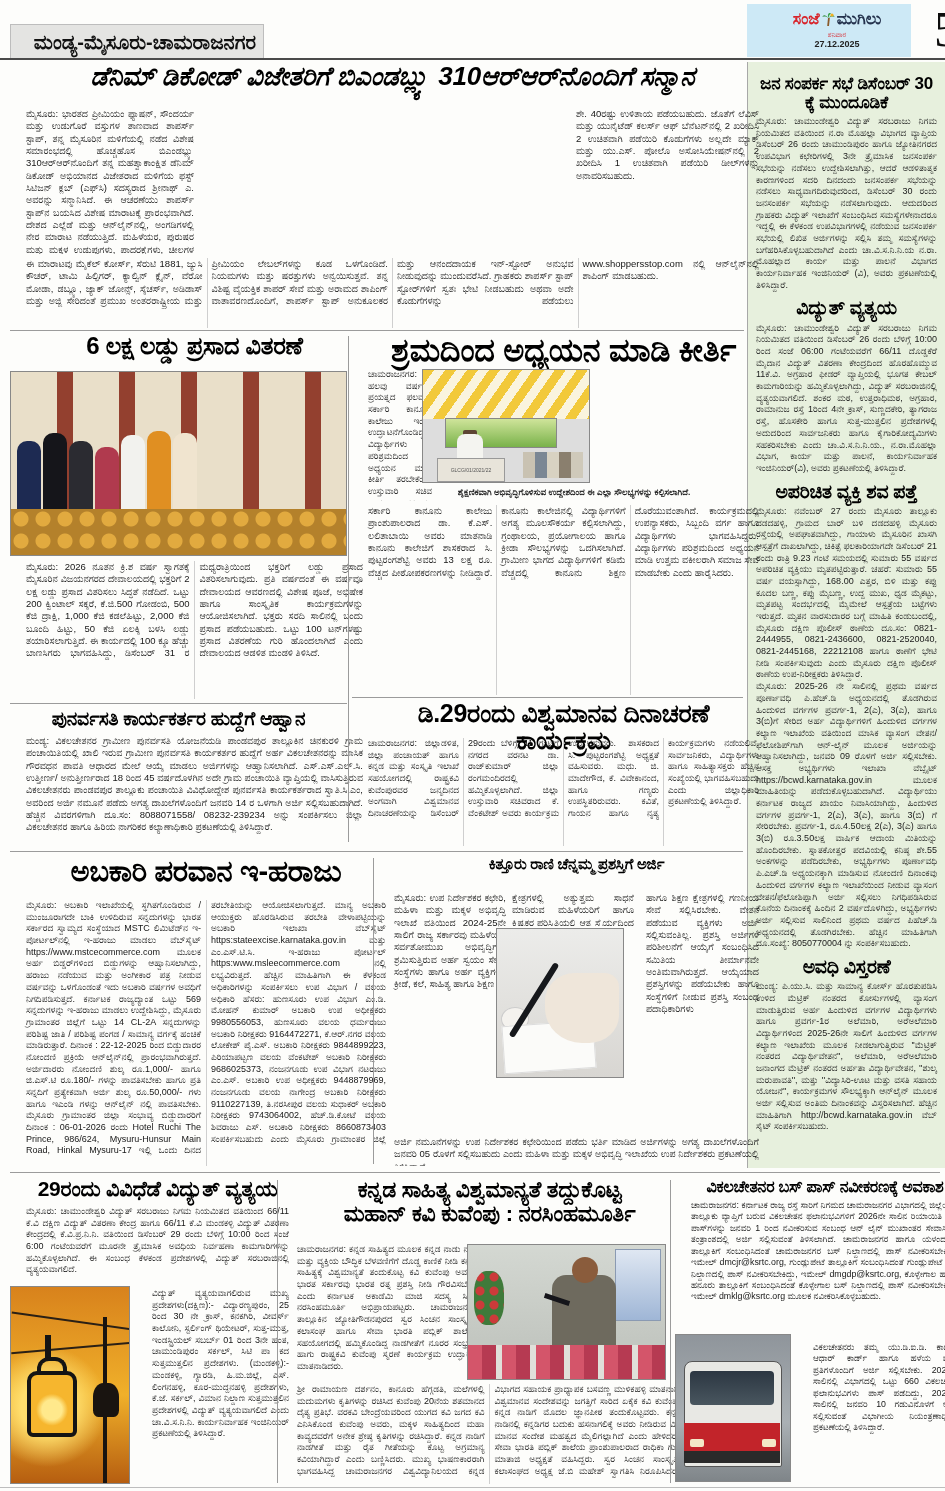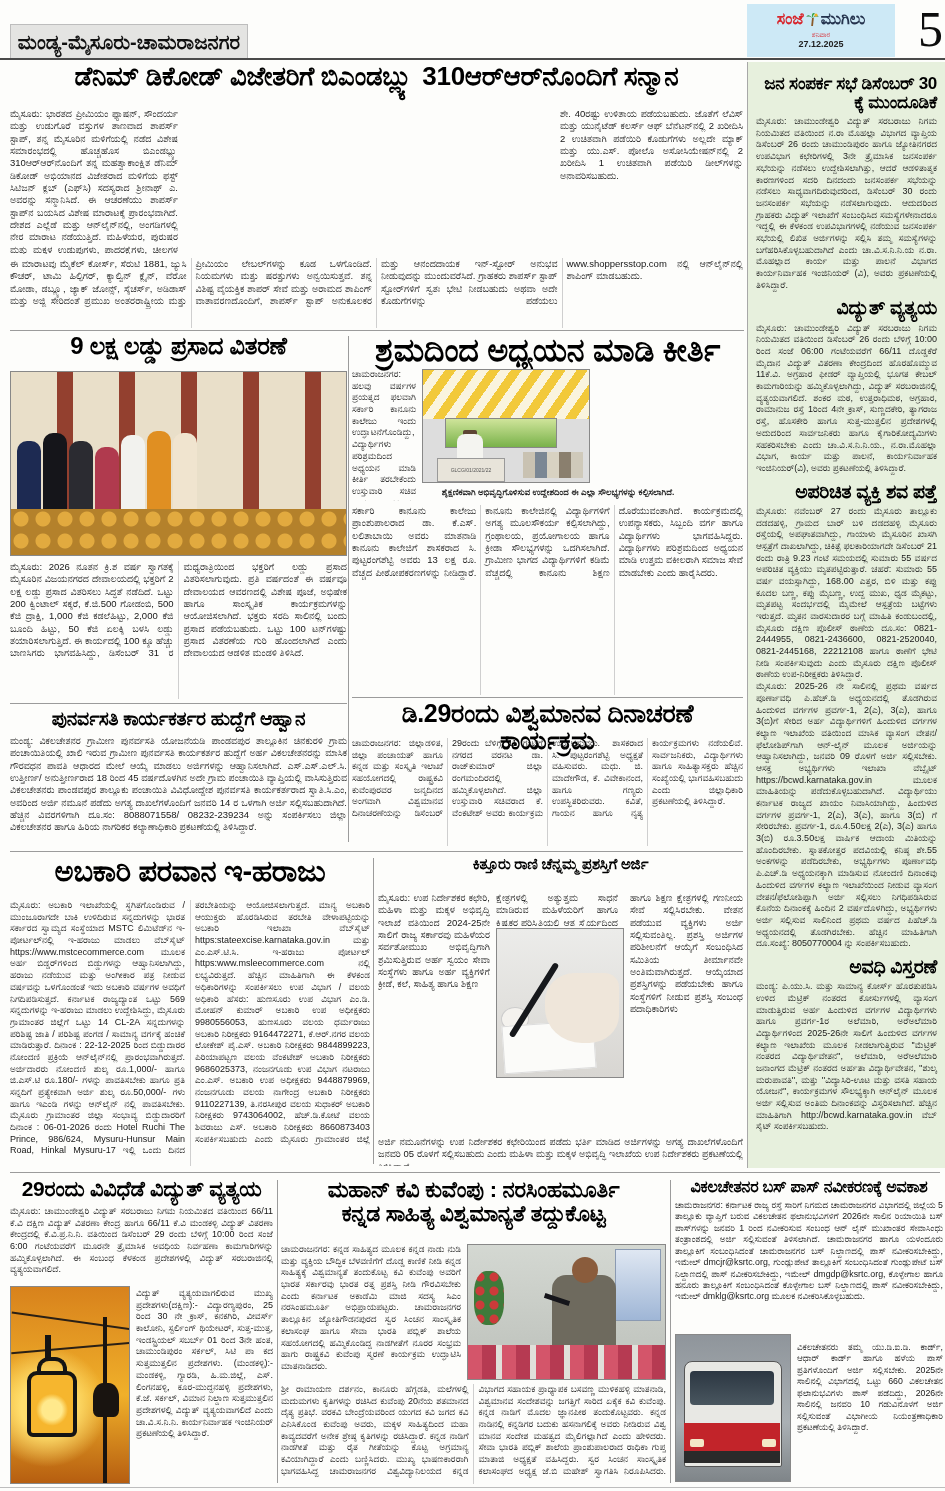--- a/index.html
+++ b/index.html
@@ -1,17 +1,17 @@
 <!DOCTYPE html>
 <html><head>
 <meta charset="utf-8">
 <style>
   html,body{margin:0;padding:0;}
   body{width:945px;height:1491px;position:relative;background:#fdfdfb;font-family:"Liberation Sans",sans-serif;color:#111;overflow:hidden;}
-  .abs{position:absolute;}
+  .abs{position:absolute;padding-left:16px;}
   .headline{font-weight:bold;color:#000;text-align:center;line-height:1.08;letter-spacing:-0.3px;}
   .body-txt{font-size:9.5px;line-height:1.3;text-align:justify;color:#161616;overflow:hidden;}
   .cols-2{column-count:2;column-gap:10px;column-rule:1px solid #cfcfcf;}
   .cols-3{column-count:3;column-gap:9px;column-rule:1px solid #cfcfcf;}
   .cols-4{column-count:4;column-gap:9px;column-rule:1px solid #cfcfcf;}
   .rule-h{position:absolute;height:1px;background:#9b9b9b;}
   .rule-v{position:absolute;width:1px;background:#9b9b9b;}
   .photo{position:absolute;overflow:hidden;background:#ccc;border:1px solid #888;box-sizing:border-box;}
 
   
@@ -19,21 +19,21 @@
   .masthead{left:747px;top:4px;width:148px;height:53px;background:#cde9f6;text-align:center;overflow:hidden;}
   .mast-line1{font-size:16px;font-weight:bold;margin-top:6px;display:flex;align-items:center;justify-content:center;gap:2px;}
   .mast-red{color:#d8232a;}
   .mast-blue{color:#24324d;}
   .mast-day{color:#d8232a;font-size:7px;margin-top:3px;}
   .mast-date{color:#222;font-size:9px;font-weight:bold;}
   .page-num{left:897px;top:0px;width:46px;height:58px;font-family:"Liberation Serif",serif;font-size:50px;color:#0d0d0d;text-align:right;line-height:58px;}
 
   
   .sidebar{left:747px;top:62px;width:198px;height:1106px;background:#e7f0dd;border-left:1px solid #a8a8a8;box-sizing:border-box;padding:6px 8px;overflow:hidden;}
-  .sb-head{font-weight:bold;font-size:17px;line-height:1.12;margin:6px 0 4px 0;color:#000;text-align:right;letter-spacing:-0.3px;}
+  .sb-head{font-weight:bold;font-size:17px;line-height:1.12;margin:6px 0 4px 0;color:#000;text-align:center;letter-spacing:-0.3px;}
   .sb-body{font-size:9px;line-height:1.3;text-align:justify;color:#1a1a1a;}
 
   
   .denim-photo{left:175px;top:46px;width:368px;height:144px;background:linear-gradient(#dcdcd6,#b9b9b2);}
   .dp-banner{position:absolute;left:0;top:0;width:100%;height:15px;background:#26261f;color:#e8e8e8;font-size:6px;text-align:center;line-height:15px;letter-spacing:2px;}
   .dp-sale{position:absolute;right:5px;top:18px;width:48px;height:24px;background:#edf1e8;color:#d8232a;font-weight:bold;font-size:9px;text-align:center;line-height:24px;border:1px solid #9fb59a;}
   .dp-people span{display:inline-block;width:17px;height:62px;border-radius:8px 8px 0 0;margin-right:3px;vertical-align:bottom;}
   .dp-people{position:absolute;left:12px;bottom:26px;}
   .dp-people span:nth-child(1){background:#3c3c44;}
   .dp-people span:nth-child(2){background:#14141a;height:70px;}
@@ -149,30 +149,30 @@
   <div>
     <div class="sb-body">ಮೈಸೂರು: 2025-26 ನೇ ಸಾಲಿನಲ್ಲಿ ಪ್ರಥಮ ವರ್ಷದ ಪೂರ್ಣಾವಧಿ ಪಿ.ಹೆಚ್.ಡಿ ಅಧ್ಯಯನದಲ್ಲಿ ತೊಡಗಿರುವ ಹಿಂದುಳಿದ ವರ್ಗಗಳ ಪ್ರವರ್ಗ-1, 2(ಎ), 3(ಎ), ಹಾಗೂ 3(ಬಿ)ಗೆ ಸೇರಿದ ಅರ್ಹ ವಿದ್ಯಾರ್ಥಿಗಳಿಗೆ ಹಿಂದುಳಿದ ವರ್ಗಗಳ ಕಲ್ಯಾಣ ಇಲಾಖೆಯ ವತಿಯಿಂದ ಮಾಸಿಕ ವ್ಯಾಸಂಗ ವೇತನ/ಫೆಲೋಶಿಪ್‌ಗಾಗಿ ಆನ್-ಲೈನ್ ಮೂಲಕ ಅರ್ಜಿಯನ್ನು ಆಹ್ವಾನಿಸಲಾಗಿದ್ದು, ಜನವರಿ 09 ರೊಳಗೆ ಅರ್ಜಿ ಸಲ್ಲಿಸಬೇಕು. ಆಸಕ್ತ ಅಭ್ಯರ್ಥಿಗಳು ಇಲಾಖಾ ವೆಬ್ಸೈಟ್ https://bcwd.karnataka.gov.in ಮೂಲಕ ಮಾಹಿತಿಯನ್ನು ಪಡೆದುಕೊಳ್ಳಬಹುದಾಗಿದೆ. ವಿದ್ಯಾರ್ಥಿಯು ಕರ್ನಾಟಕ ರಾಜ್ಯದ ಖಾಯಂ ನಿವಾಸಿಯಾಗಿದ್ದು, ಹಿಂದುಳಿದ ವರ್ಗಗಳ ಪ್ರವರ್ಗ-1, 2(ಎ), 3(ಎ), ಹಾಗೂ 3(ಬಿ) ಗೆ ಸೇರಿರಬೇಕು. ಪ್ರವರ್ಗ-1, ರೂ.4.50ಲಕ್ಷ 2(ಎ), 3(ಎ) ಹಾಗೂ 3(ಬಿ) ರೂ.3.50ಲಕ್ಷ ವಾರ್ಷಿಕ ಆದಾಯ ಮಿತಿಯನ್ನು ಹೊಂದಿರಬೇಕು. ಸ್ನಾತಕೋತ್ತರ ಪದವಿಯಲ್ಲಿ ಕನಿಷ್ಠ ಶೇ.55 ಅಂಕಗಳನ್ನು ಪಡೆದಿರಬೇಕು, ಅಭ್ಯರ್ಥಿಗಳು ಪೂರ್ಣಾವಧಿ ಪಿ.ಎಚ್.ಡಿ ಅಧ್ಯಯನಕ್ಕಾಗಿ ಮಾಡಿಸುವ ನೋಂದಣಿ ದಿನಾಂಕವು ಹಿಂದುಳಿದ ವರ್ಗಗಳ ಕಲ್ಯಾಣ ಇಲಾಖೆಯಿಂದ ನೀಡುವ ವ್ಯಾಸಂಗ ವೇತನ/ಫೆಲೋಶಿಪ್ಪಾಗಿ ಅರ್ಜಿ ಸಲ್ಲಿಸಲು ನಿಗಧಿಪಡಿಸಿರುವ ಕೊನೆಯ ದಿನಾಂಕಕ್ಕೆ ಹಿಂದಿನ 2 ವರ್ಷದೊಳಗಿದ್ದು, ಅಭ್ಯರ್ಥಿಗಳು ಅರ್ಜಿ ಸಲ್ಲಿಸುವ ಸಾಲಿನಿಂದ ಪ್ರಥಮ ವರ್ಷದ ಪಿಹೆಚ್.ಡಿ ಅಧ್ಯಯನದಲ್ಲಿ ತೊಡಗಿರಬೇಕು. ಹೆಚ್ಚಿನ ಮಾಹಿತಿಗಾಗಿ ದೂ.ಸಂಖ್ಯೆ: 8050770004 ನ್ನು ಸಂಪರ್ಕಿಸಬಹುದು.</div>
   </div>
   <div>
     <div class="sb-head" style="font-size:19px;">ಅವಧಿ ವಿಸ್ತರಣೆ</div>
     <div class="sb-body">ಮಂಡ್ಯ: ಪಿ.ಯು.ಸಿ. ಮತ್ತು ಸಾಮಾನ್ಯ ಕೋರ್ಸ್ ಹೊರತುಪಡಿಸಿ ಉಳಿದ ಮೆಟ್ರಿಕ್ ನಂತರದ ಕೋರ್ಸುಗಳಲ್ಲಿ ವ್ಯಾಸಂಗ ಮಾಡುತ್ತಿರುವ ಅರ್ಹ ಹಿಂದುಳಿದ ವರ್ಗಗಳ ವಿದ್ಯಾರ್ಥಿಗಳು ಹಾಗೂ ಪ್ರವರ್ಗ-1ರ ಅಲೆಮಾರಿ, ಅರೆಅಲೆಮಾರಿ ವಿದ್ಯಾರ್ಥಿಗಳಿಂದ 2025-26ನೇ ಸಾಲಿಗೆ ಹಿಂದುಳಿದ ವರ್ಗಗಳ ಕಲ್ಯಾಣ ಇಲಾಖೆಯ ಮೂಲಕ ನೀಡಲಾಗುತ್ತಿರುವ ''ಮೆಟ್ರಿಕ್ ನಂತರದ ವಿದ್ಯಾರ್ಥಿವೇತನ'', ಅಲೆಮಾರಿ, ಅರೆಅಲೆಮಾರಿ ಜನಾಂಗದ ಮೆಟ್ರಿಕ್ ನಂತರದ ಅರ್ಹತಾ ವಿದ್ಯಾರ್ಥಿವೇತನ, ''ಶುಲ್ಕ ಮರುಪಾವತಿ'', ಮತ್ತು ''ವಿದ್ಯಾಸಿರಿ-ಊಟ ಮತ್ತು ವಸತಿ ಸಹಾಯ ಯೋಜನೆ'', ಕಾರ್ಯಕ್ರಮಗಳ ಸೌಲಭ್ಯಕ್ಕಾಗಿ ಆನ್‌ಲೈನ್ ಮೂಲಕ ಅರ್ಜಿ ಸಲ್ಲಿಸುವ ಅಂತಿಮ ದಿನಾಂಕವನ್ನು ವಿಸ್ತರಿಸಲಾಗಿದೆ. ಹೆಚ್ಚಿನ ಮಾಹಿತಿಗಾಗಿ http://bcwd.karnataka.gov.in ವೆಬ್ ಸೈಟ್ ಸಂಪರ್ಕಿಸಬಹುದು.</div>
   </div>
 </div>
 
 <div class="abs" style="left:10px;top:62px;width:733px;height:268px;overflow:hidden;">
-  <div class="headline" style="font-size:26px;">ಡೆನಿಮ್ ಡಿಕೋಡ್ ವಿಜೇತರಿಗೆ ಬಿಎಂಡಬ್ಲ್ಯು 310ಆರ್‌ಆರ್‌ನೊಂದಿಗೆ ಸನ್ಮಾನ</div>
+  <div class="headline" style="font-size:26px;font-style:italic;">ಡೆನಿಮ್ ಡಿಕೋಡ್ ವಿಜೇತರಿಗೆ ಬಿಎಂಡಬ್ಲ್ಯು 310ಆರ್‌ಆರ್‌ನೊಂದಿಗೆ ಸನ್ಮಾನ</div>
   <div class="abs body-txt" style="left:0;top:46px;width:168px;height:146px;">ಮೈಸೂರು: ಭಾರತದ ಪ್ರೀಮಿಯಂ ಫ್ಯಾಷನ್, ಸೌಂದರ್ಯ ಮತ್ತು ಉಡುಗೊರೆ ವಸ್ತುಗಳ ತಾಣವಾದ ಶಾಪರ್ಸ್ ಸ್ಟಾಪ್, ತನ್ನ ಮೈಸೂರಿನ ಮಳಿಗೆಯಲ್ಲಿ ನಡೆದ ವಿಶೇಷ ಸಮಾರಂಭದಲ್ಲಿ ಹೊಚ್ಚಹೊಸ ಬಿಎಂಡಬ್ಲ್ಯು 310ಆರ್‌ಆರ್‌ನೊಂದಿಗೆ ತನ್ನ ಮಹತ್ವಾಕಾಂಕ್ಷಿತ ಡೆನಿಮ್ ಡಿಕೋಡ್ ಅಭಿಯಾನದ ವಿಜೇತರಾದ ಮಳಿಗೆಯ ಫಸ್ಟ್ ಸಿಟಿಜನ್ ಕ್ಲಬ್ (ಎಫ್‌ಸಿ) ಸದಸ್ಯರಾದ ಶ್ರೀನಾಥ್ ಎ. ಅವರನ್ನು ಸನ್ಮಾನಿಸಿದೆ. ಈ ಆಚರಣೆಯು ಶಾಪರ್ಸ್ ಸ್ಟಾಪ್‌ನ ಬಯಸಿದ ವಿಶೇಷ ಮಾರಾಟಕ್ಕೆ ಪ್ರಾರಂಭವಾಗಿದೆ. ದೇಶದ ಎಲ್ಲೆಡೆ ಮತ್ತು ಆನ್‌ಲೈನ್‌ನಲ್ಲಿ, ಅಂಗಡಿಗಳಲ್ಲಿ ನೇರ ಮಾರಾಟ ನಡೆಯುತ್ತಿದೆ. ಮಹಿಳೆಯರ, ಪುರುಷರ ಮತ್ತು ಮಕ್ಕಳ ಉಡುಪುಗಳು, ಪಾದರಕ್ಷೆಗಳು, ಚೀಲಗಳ ಮೇಲೆ</div>
   <div class="abs body-txt" style="left:550px;top:46px;width:183px;height:146px;">ಶೇ. 40ರಷ್ಟು ಉಳಿತಾಯ ಪಡೆಯಬಹುದು. ಜೊತೆಗೆ ಲೆವಿಸ್ ಮತ್ತು ಯುನೈಟೆಡ್ ಕಲರ್ಸ್ ಆಫ್ ಬೆನೆಟನ್‌ನಲ್ಲಿ 2 ಖರೀದಿಸಿ 2 ಉಚಿತವಾಗಿ ಪಡೆಯಿರಿ ಕೊಡುಗೆಗಳು ಅಲ್ಲದೇ ಮ್ಯಾಕ್ ಮತ್ತು ಯು.ಎಸ್. ಪೋಲೊ ಅಸೋಸಿಯೇಷನ್‌ನಲ್ಲಿ 2 ಖರೀದಿಸಿ 1 ಉಚಿತವಾಗಿ ಪಡೆಯಿರಿ ಡೀಲ್‌ಗಳನ್ನು ಅನಾವರಿಸಬಹುದು.</div>
   <div class="abs body-txt cols-4" style="left:0;top:196px;width:733px;height:70px;">ಈ ಮಾರಾಟವು ಮೈಕೆಲ್ ಕೋರ್ಸ್, ಸೆರುಟಿ 1881, ಜ್ಯುಸಿ ಕೌಚರ್, ಟಾಮಿ ಹಿಲ್ಫಿಗರ್, ಕ್ಯಾಲ್ವಿನ್ ಕ್ಲೈನ್, ವೆರೋ ಮೋಡಾ, ಡಬ್ಲ್ಯೂ, ಜ್ಯಾಕ್ ಜೋನ್ಸ್, ಸ್ಕೆಚರ್ಸ್, ಅಡಿಡಾಸ್ ಮತ್ತು ಅಜ್ಜಿ ಸೇರಿದಂತೆ ಪ್ರಮುಖ ಅಂತರರಾಷ್ಟ್ರೀಯ ಮತ್ತು ಪ್ರೀಮಿಯಂ ಲೇಬಲ್‌ಗಳನ್ನು ಕೂಡ ಒಳಗೊಂಡಿದೆ. ನಿಯಮಗಳು ಮತ್ತು ಷರತ್ತುಗಳು ಅನ್ವಯಿಸುತ್ತವೆ. ತನ್ನ ವಿಶಿಷ್ಟ ವೈಯಕ್ತಿಕ ಶಾಪರ್ ಸೇವೆ ಮತ್ತು ಅರಾಮದ ಶಾಪಿಂಗ್ ವಾತಾವರಣದೊಂದಿಗೆ, ಶಾಪರ್ಸ್ ಸ್ಟಾಪ್ ಅನುಕೂಲಕರ ಮತ್ತು ಆನಂದದಾಯಕ ಇನ್-ಸ್ಟೋರ್ ಅನುಭವ ನೀಡುವುದನ್ನು ಮುಂದುವರೆಸಿದೆ. ಗ್ರಾಹಕರು ಶಾಪರ್ಸ್ ಸ್ಟಾಪ್ ಸ್ಟೋರ್‌ಗಳಿಗೆ ಸ್ವತಃ ಭೇಟಿ ನೀಡಬಹುದು ಅಥವಾ ಅದೇ ಕೊಡುಗೆಗಳನ್ನು ಪಡೆಯಲು www.shoppersstop.com ನಲ್ಲಿ ಆನ್‌ಲೈನ್‌ನಲ್ಲಿ ಶಾಪಿಂಗ್ ಮಾಡಬಹುದು.</div>
 </div>
 
 <div class="rule-h" style="top:330px;left:10px;width:734px;"></div>
 
 <div class="abs" style="left:10px;top:333px;width:337px;height:512px;overflow:hidden;">
-  <div class="headline" style="font-size:24px;">9 ಲಕ್ಷ ಲಡ್ಡು ಪ್ರಸಾದ ವಿತರಣೆ</div>
+  <div class="headline" style="font-size:24px;">6 ಲಕ್ಷ ಲಡ್ಡು ಪ್ರಸಾದ ವಿತರಣೆ</div>
   <div class="photo laddu-photo">
     <div class="lp-people"><span></span><span></span><span></span><span></span><span></span><span></span><span></span></div>
     <div class="lp-laddus"></div>
   </div>
   <div class="abs body-txt cols-2" style="left:0;top:228px;width:337px;height:138px;">ಮೈಸೂರು: 2026 ನೂತನ ಕ್ರಿ.ಶ ವರ್ಷ ಸ್ವಾಗತಕ್ಕೆ ಮೈಸೂರಿನ ವಿಜಯನಗರದ ದೇವಾಲಯದಲ್ಲಿ ಭಕ್ತರಿಗೆ 2 ಲಕ್ಷ ಲಡ್ಡು ಪ್ರಸಾದ ವಿತರಿಸಲು ಸಿದ್ಧತೆ ನಡೆದಿದೆ. ಒಟ್ಟು 200 ಕ್ವಿಂಟಾಲ್ ಸಕ್ಕರೆ, ಕೆ.ಜಿ.500 ಗೋಡಂಬಿ, 500 ಕೆಜಿ ದ್ರಾಕ್ಷಿ, 1,000 ಕೆಜಿ ಕಡಲೆಹಿಟ್ಟು, 2,000 ಕೆಜಿ ಬೂಂದಿ ಹಿಟ್ಟು, 50 ಕೆಜಿ ಏಲಕ್ಕಿ ಬಳಸಿ ಲಡ್ಡು ತಯಾರಿಸಲಾಗುತ್ತಿದೆ. ಈ ಕಾರ್ಯದಲ್ಲಿ 100 ಕ್ಕೂ ಹೆಚ್ಚು ಬಾಣಸಿಗರು ಭಾಗವಹಿಸಿದ್ದು, ಡಿಸೆಂಬರ್ 31 ರ ಮಧ್ಯರಾತ್ರಿಯಿಂದ ಭಕ್ತರಿಗೆ ಲಡ್ಡು ಪ್ರಸಾದ ವಿತರಿಸಲಾಗುವುದು. ಪ್ರತಿ ವರ್ಷದಂತೆ ಈ ವರ್ಷವೂ ದೇವಾಲಯದ ಆವರಣದಲ್ಲಿ ವಿಶೇಷ ಪೂಜೆ, ಅಭಿಷೇಕ ಹಾಗೂ ಸಾಂಸ್ಕೃತಿಕ ಕಾರ್ಯಕ್ರಮಗಳನ್ನು ಆಯೋಜಿಸಲಾಗಿದೆ. ಭಕ್ತರು ಸರದಿ ಸಾಲಿನಲ್ಲಿ ಬಂದು ಪ್ರಸಾದ ಪಡೆಯಬಹುದು. ಒಟ್ಟು 100 ಟನ್‌ಗಳಷ್ಟು ಪ್ರಸಾದ ವಿತರಣೆಯ ಗುರಿ ಹೊಂದಲಾಗಿದೆ ಎಂದು ದೇವಾಲಯದ ಆಡಳಿತ ಮಂಡಳಿ ತಿಳಿಸಿದೆ.</div>
   <div class="rule-h" style="top:370px;left:0;width:337px;"></div>
   <div class="headline" style="font-size:19px;position:absolute;top:376px;left:0;width:337px;">ಪುನರ್ವಸತಿ ಕಾರ್ಯಕರ್ತರ ಹುದ್ದೆಗೆ ಆಹ್ವಾನ</div>
   <div class="abs body-txt" style="left:0;top:402px;width:337px;height:108px;">ಮಂಡ್ಯ: ವಿಕಲಚೇತನರ ಗ್ರಾಮೀಣ ಪುನರ್ವಸತಿ ಯೋಜನೆಯಡಿ ಪಾಂಡವಪುರ ತಾಲ್ಲೂಕಿನ ಚಿನಕುರಳಿ ಗ್ರಾಮ ಪಂಚಾಯಿತಿಯಲ್ಲಿ ಖಾಲಿ ಇರುವ ಗ್ರಾಮೀಣ ಪುನರ್ವಸತಿ ಕಾರ್ಯಕರ್ತರ ಹುದ್ದೆಗೆ ಅರ್ಹ ವಿಕಲಚೇತನರನ್ನು ಮಾಸಿಕ ಗೌರವಧನ ಪಾವತಿ ಆಧಾರದ ಮೇಲೆ ಆಯ್ಕೆ ಮಾಡಲು ಅರ್ಜಿಗಳನ್ನು ಆಹ್ವಾನಿಸಲಾಗಿದೆ. ಎಸ್.ಎಸ್.ಎಲ್.ಸಿ. ಉತ್ತೀರ್ಣ/ ಅನುತ್ತೀರ್ಣರಾದ 18 ರಿಂದ 45 ವರ್ಷದೊಳಗಿನ ಅದೇ ಗ್ರಾಮ ಪಂಚಾಯಿತಿ ವ್ಯಾಪ್ತಿಯಲ್ಲಿ ವಾಸಿಸುತ್ತಿರುವ ವಿಕಲಚೇತನರು ಪಾಂಡವಪುರ ತಾಲ್ಲೂಕು ಪಂಚಾಯಿತಿ ವಿವಿಧೋದ್ದೇಶ ಪುನರ್ವಸತಿ ಕಾರ್ಯಕರ್ತರಾದ ಸ್ವಾತಿ.ಸಿ.ಎಂ, ಅವರಿಂದ ಅರ್ಜಿ ನಮೂನೆ ಪಡೆದು ಅಗತ್ಯ ದಾಖಲೆಗಳೊಂದಿಗೆ ಜನವರಿ 14 ರ ಒಳಗಾಗಿ ಅರ್ಜಿ ಸಲ್ಲಿಸಬಹುದಾಗಿದೆ. ಹೆಚ್ಚಿನ ವಿವರಗಳಿಗಾಗಿ ದೂ.ಸಂ: 8088071558/ 08232-239234 ಅನ್ನು ಸಂಪರ್ಕಿಸಲು ಜಿಲ್ಲಾ ವಿಕಲಚೇತನರ ಹಾಗೂ ಹಿರಿಯ ನಾಗರಿಕರ ಕಲ್ಯಾಣಾಧಿಕಾರಿ ಪ್ರಕಟಣೆಯಲ್ಲಿ ತಿಳಿಸಿದ್ದಾರೆ.</div>
 </div>
 
@@ -238,22 +238,22 @@
     <div class="ln-lamp"></div>
     <div class="ln-pole"></div>
     <div class="ln-man"></div>
   </div>
   <div class="abs body-txt" style="left:126px;top:110px;width:137px;height:196px;font-size:9px;">ವಿದ್ಯುತ್ ವ್ಯತ್ಯಯವಾಗಲಿರುವ ಮುಖ್ಯ ಪ್ರದೇಶಗಳು(ದಕ್ಷಿಣ):- ವಿದ್ಯಾರಣ್ಯಪುರಂ, 25 ರಿಂದ 30 ನೇ ಕ್ರಾಸ್, ಕನಕಗಿರಿ, ವೀವರ್ಸ್ ಕಾಲೋನಿ, ಸ್ಟರ್ಲಿಂಗ್ ಥಿಯೇಟರ್, ಸುತ್ತ-ಮುತ್ತ, ಇಂಡಸ್ಟ್ರಿಯಲ್ ಸಬರ್ಬ್ 01 ರಿಂದ 3ನೇ ಹಂತ, ಚಾಮುಂಡಿಪುರಂ ಸರ್ಕಲ್, ಸಿಟಿ ಪಾ ಕದ ಸುತ್ತಮುತ್ತಲಿನ ಪ್ರದೇಶಗಳು. (ಮಂಡಕಳ್ಳಿ):- ಮಂಡಕಳ್ಳಿ, ಗ್ಯಾರಡಿ, ಹಿ.ಮ.ಜಿಲ್ಲೆ, ಎಸ್. ಲಿಂಗನಹಳ್ಳಿ, ಕೂರ-ಮುದ್ದನಹಳ್ಳಿ ಪ್ರದೇಶಗಳು, ಕೆ.ಜೆ. ಸರ್ಕಲ್, ವಿಮಾನ ನಿಲ್ದಾಣ ಸುತ್ತಮುತ್ತಲಿನ ಪ್ರದೇಶಗಳಲ್ಲಿ ವಿದ್ಯುತ್ ವ್ಯತ್ಯಯವಾಗಲಿದೆ ಎಂದು ಚಾ.ವಿ.ಸ.ನಿ.ನಿ. ಕಾರ್ಯನಿರ್ವಾಹಕ ಇಂಜಿನಿಯರ್ ಪ್ರಕಟಣೆಯಲ್ಲಿ ತಿಳಿಸಿದ್ದಾರೆ.</div>
 </div>
 
 <div class="rule-v" style="left:277px;top:1180px;height:303px;"></div>
 
 <div class="abs" style="left:281px;top:1178px;width:385px;height:306px;overflow:hidden;">
+  <div class="headline" style="font-size:22px;">ಕನ್ನಡ ಸಾಹಿತ್ಯ ವಿಶ್ವಮಾನ್ಯತೆ ತದ್ದುಕೊಟ್ಟ</div>
   <div class="headline" style="font-size:22px;">ಮಹಾನ್ ಕವಿ ಕುವೆಂಪು : ನರಸಿಂಹಮೂರ್ತಿ</div>
-  <div class="headline" style="font-size:22px;">ಕನ್ನಡ ಸಾಹಿತ್ಯ ವಿಶ್ವಮಾನ್ಯತೆ ತದ್ದುಕೊಟ್ಟ</div>
   <div class="abs body-txt" style="left:0;top:66px;width:180px;height:136px;font-size:9px;">ಚಾಮರಾಜನಗರ: ಕನ್ನಡ ಸಾಹಿತ್ಯದ ಮೂಲಕ ಕನ್ನಡ ನಾಡು ನುಡಿ ಮತ್ತು ವ್ಯಕ್ತಿಯ ಬೌದ್ಧಿಕ ಬೆಳವಣಿಗೆಗೆ ದೊಡ್ಡ ಕಾಣಿಕೆ ನೀಡಿ ಕನ್ನಡ ಸಾಹಿತ್ಯಕ್ಕೆ ವಿಶ್ವಮಾನ್ಯತೆ ತಂದುಕೊಟ್ಟ ಕವಿ ಕುವೆಂಪು ಅವರಿಗೆ ಭಾರತ ಸರ್ಕಾರವು ಭಾರತ ರತ್ನ ಪ್ರಶಸ್ತಿ ನೀಡಿ ಗೌರವಿಸಬೇಕು ಎಂದು ಕರ್ನಾಟಕ ಅಕಾಡೆಮಿ ಮಾಜಿ ಸದಸ್ಯ ಸಿಎಂ ನರಸಿಂಹಮೂರ್ತಿ ಅಭಿಪ್ರಾಯಪಟ್ಟರು. ಚಾಮರಾಜನಗರ ತಾಲ್ಲೂಕಿನ ಜ್ಯೋತಿಗೌಡನಪುರದ ಸ್ವರ ಸಿಂಚನ ಸಾಂಸ್ಕೃತಿಕ ಕಲಾಸಂಘ ಹಾಗೂ ಸೇವಾ ಭಾರತಿ ಪಬ್ಲಿಕ್ ಶಾಲೆಯ ಸಹಯೋಗದಲ್ಲಿ ಹಮ್ಮಿಕೊಂಡಿದ್ದ ನಾಡಗೀತೆಗೆ ನೂರರ ಸಂಭ್ರಮ ಹಾಗು ರಾಷ್ಟ್ರಕವಿ ಕುವೆಂಪು ಸ್ಮರಣೆ ಕಾರ್ಯಕ್ರಮ ಉದ್ಘಾಟಿಸಿ ಮಾತನಾಡಿದರು.</div>
   <div class="photo kuvempu-photo">
     <div class="kv-banner"></div>
     <div class="kv-garland"></div>
     <div class="kv-person"></div>
     <div class="kv-head"></div>
     <div class="kv-mic"></div>
     <div class="kv-table"></div>
   </div>
   <div class="abs body-txt cols-2" style="left:0;top:206px;width:385px;height:100px;font-size:9px;">

